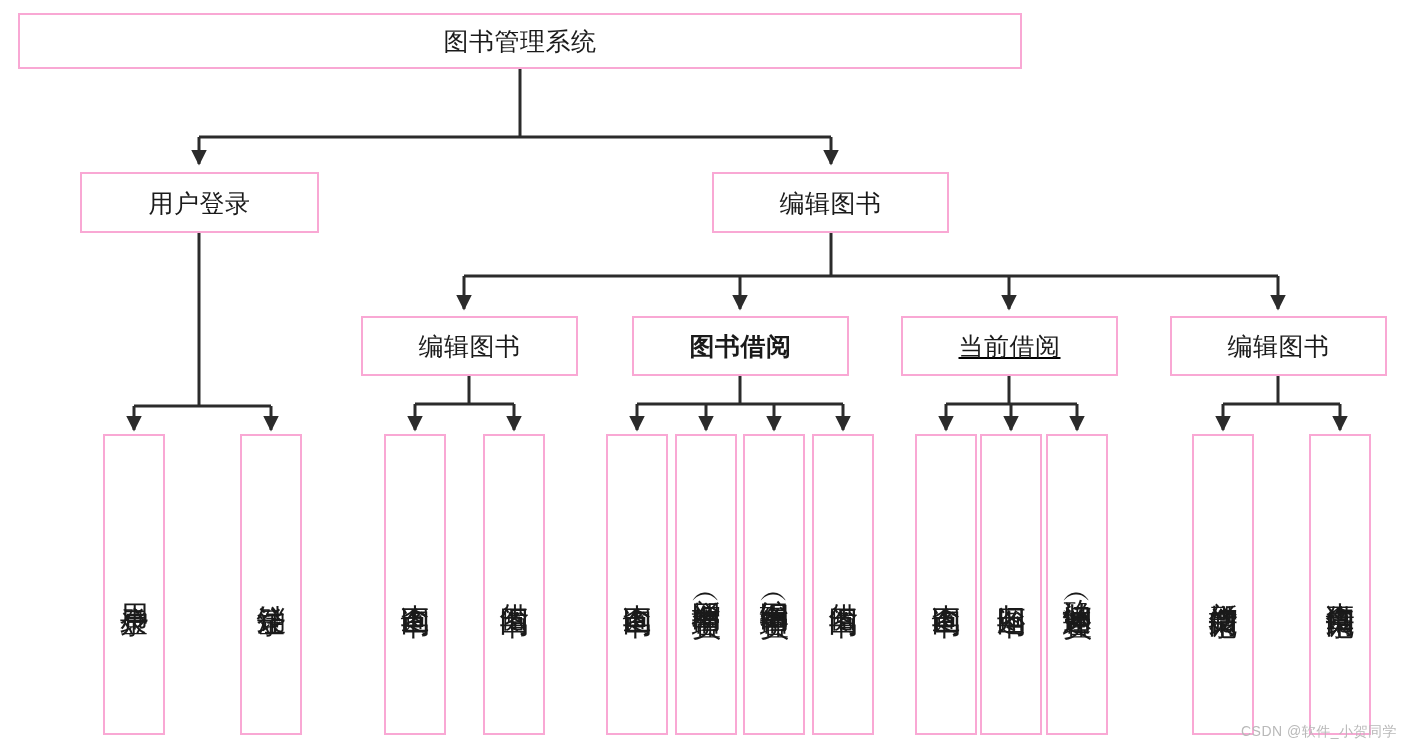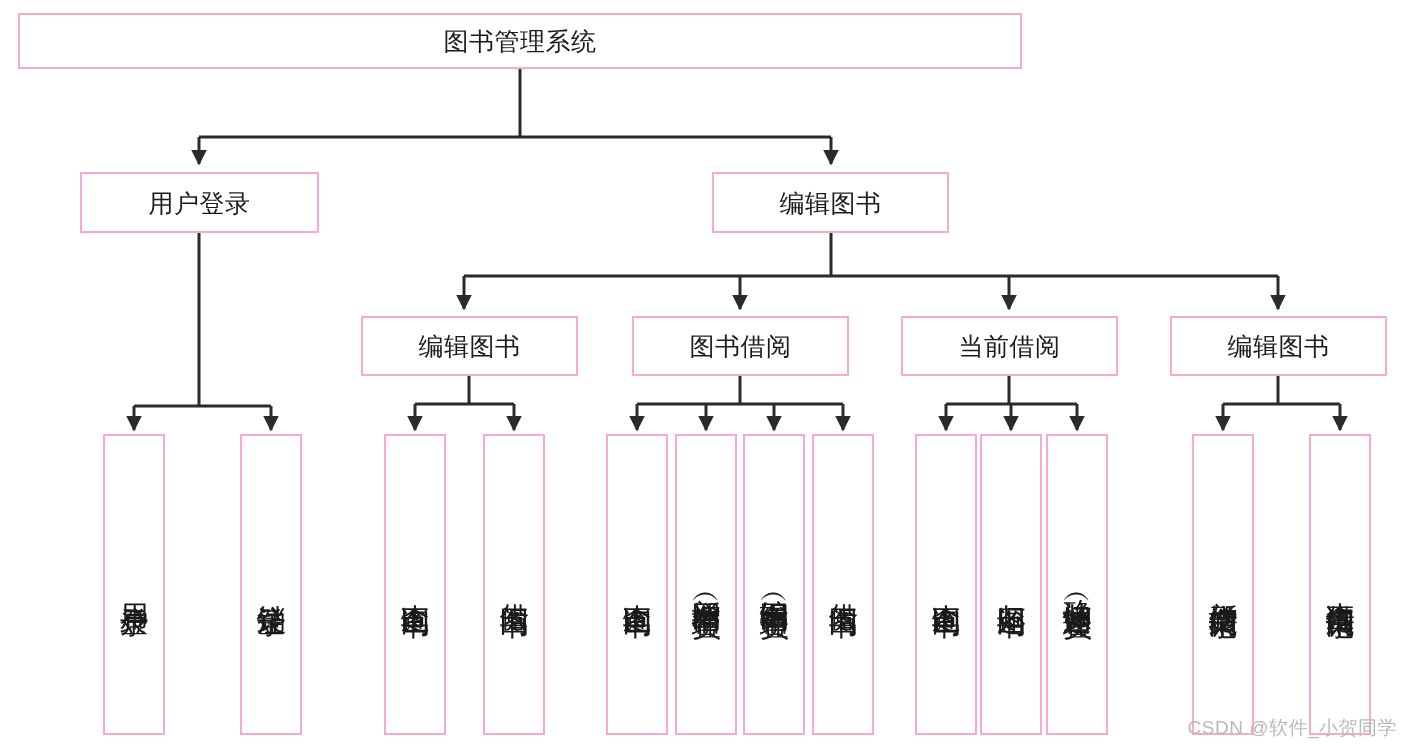--- a/index.html
+++ b/index.html
@@ -56,21 +56,21 @@
     left: 0;
     top: 0;
     width: 1405px;
     height: 747px;
     pointer-events: none;
   }
   .watermark {
     position: absolute;
     right: 8px;
     bottom: 6px;
-    font-size: 19px;
+    font-size: 14px;
     color: #b9b9b9;
     white-space: nowrap;
     letter-spacing: 0.5px;
   }
 </style>
 </head>
 <body>
 
 <div id="canvas">
 
@@ -133,25 +133,25 @@
   </div>
 
   <div class="node" style="left:712px; top:172px; width:237px; height:61px;">
     <span class="node-label h-label">编辑图书</span>
   </div>
 
   <div class="node" style="left:361px; top:316px; width:217px; height:60px;">
     <span class="node-label h-label">编辑图书</span>
   </div>
 
-  <div class="node" style="left:632px; top:316px; width:217px; height:60px;">
+  <div class="node" style="left:632px; top:316px; width:217px; height:60px;font-weight:bold;">
     <span class="node-label h-label">图书借阅</span>
   </div>
 
-  <div class="node" style="left:901px; top:316px; width:217px; height:60px;">
+  <div class="node" style="left:901px; top:316px; width:217px; height:60px;text-decoration:underline;">
     <span class="node-label h-label">当前借阅</span>
   </div>
 
   <div class="node" style="left:1170px; top:316px; width:217px; height:60px;">
     <span class="node-label h-label">编辑图书</span>
   </div>
 
   <div class="node leaf" style="left:103px; top:434px; width:62px; height:301px;">
     <span class="node-label">用户登录</span>
   </div>

